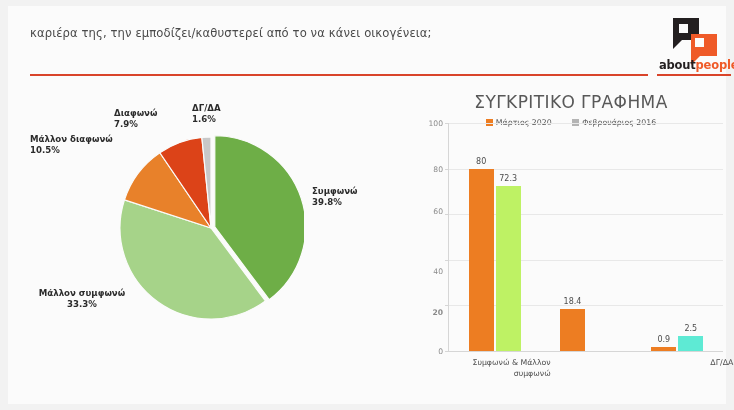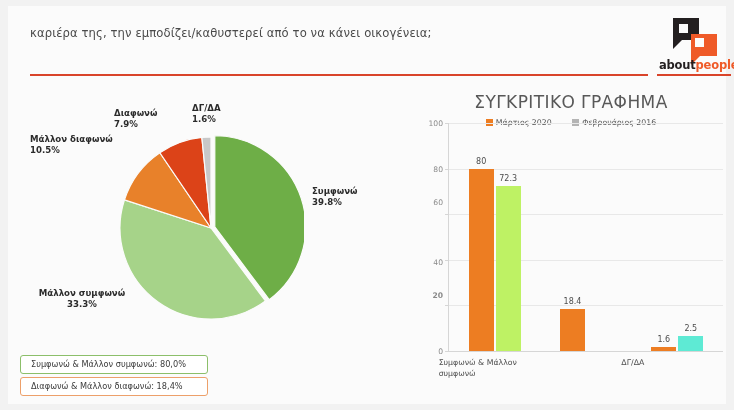--- a/index.html
+++ b/index.html
@@ -289,21 +289,21 @@
     margin-bottom: 3px;
     font-size: 8px;
     color: #4d4d4d;
     white-space: nowrap;
   }
   .cat-label {
     position: absolute;
     top: 234px;
     font-size: 7.8px;
     color: #4d4d4d;
-    text-align: left;
+    text-align: right;
     line-height: 11px;
     width: 112px;
   }
 </style>
 </head>
 <body>
 
 <div id="slide">
   <div class="panel">
 
@@ -348,48 +348,44 @@
       <div class="pie-label pl-diafono">
         <span>Διαφωνώ</span><br>
         <span>7.9%</span>
       </div>
       <div class="pie-label pl-dgda">
         <span>ΔΓ/ΔΑ</span><br>
         <span>1.6%</span>
       </div>
     </div>
 
-    <div class="summary">
-      <div class="sum-box sum-green">Συμφωνώ &amp; Μάλλον συμφωνώ: 80,0%</div>
-      <div class="sum-box sum-orange">Διαφωνώ &amp; Μάλλον διαφωνώ: 18,4%</div>
-    </div>
 
     <div class="bar-wrap">
       <div class="bar-title">ΣΥΓΚΡΙΤΙΚΟ ΓΡΑΦΗΜΑ</div>
       <div class="bar-legend">
         <span class="legend-item">
           <span class="legend-swatch" id="sw0" style="background: rgb(237, 125, 34);"></span><span>Μάρτιος 2020</span>
         </span>
         <span class="legend-item">
           <span class="legend-swatch" id="sw1" style="background: rgb(180, 180, 180);"></span><span>Φεβρουάριος 2016</span>
         </span>
       </div>
       <div class="plot" id="plot">
           <div class="gridline base" style="top: 228px;"></div>
           <div class="ytick-mark" style="top: 228px;"></div>
           <div class="ytick" style="top: 228px;">0</div>
           <div class="gridline" style="top: 182.4px;"></div>
           <div class="ytick-mark" style="top: 182.4px;"></div>
-          <div class="ytick" style="top: 172px; font-weight: bold;">20</div>
+          <div class="ytick" style="top: 189px; font-weight: bold;">20</div>
           <div class="gridline" style="top: 136.8px;"></div>
           <div class="ytick-mark" style="top: 136.8px;"></div>
-          <div class="ytick" style="top: 139px;">40</div>
+          <div class="ytick" style="top: 148px;">40</div>
           <div class="gridline" style="top: 91.2px;"></div>
           <div class="ytick-mark" style="top: 91.2px;"></div>
-          <div class="ytick" style="top: 79px;">60</div>
+          <div class="ytick" style="top: 88px;">60</div>
           <div class="gridline" style="top: 45.6px;"></div>
           <div class="ytick-mark" style="top: 45.6px;"></div>
           <div class="ytick" style="top: 45.6px;">80</div>
           <div class="gridline" style="top: 0px;"></div>
           <div class="ytick-mark" style="top: 0px;"></div>
           <div class="ytick" style="top: 0px; margin-left: 29px;">100</div>
           <div class="group" style="left: 19.6667px; width: 52px;">
             <div class="bar s0" style="height: 182.4px; background: rgb(237, 125, 34);">
               <span class="bar-value">80</span>
             </div>
@@ -398,21 +394,21 @@
             </div>
           </div>
           <div class="cat-label" style="left: -10.3333px;"><span>Συμφωνώ &amp; Μάλλον</span><br><span>συμφωνώ</span></div>
           <div class="group" style="left: 111px; width: 52px;">
             <div class="bar s0" style="height: 41.952px; background: rgb(237, 125, 34);">
               <span class="bar-value">18.4</span>
             </div>
           </div>
           <div class="group" style="left: 202.333px; width: 52px;">
             <div class="bar s0" style="height: 3.648px; background: rgb(237, 125, 34);">
-              <span class="bar-value">1.6</span>
+              <span class="bar-value">0.9</span>
             </div>
             <div class="bar s1" style="height: 15px; background: #5eead4;">
               <span class="bar-value">2.5</span>
             </div>
           </div>
           <div class="cat-label" style="left: 172.333px;"><span>ΔΓ/ΔΑ</span></div>
         </div>
     </div>
 
   </div>

